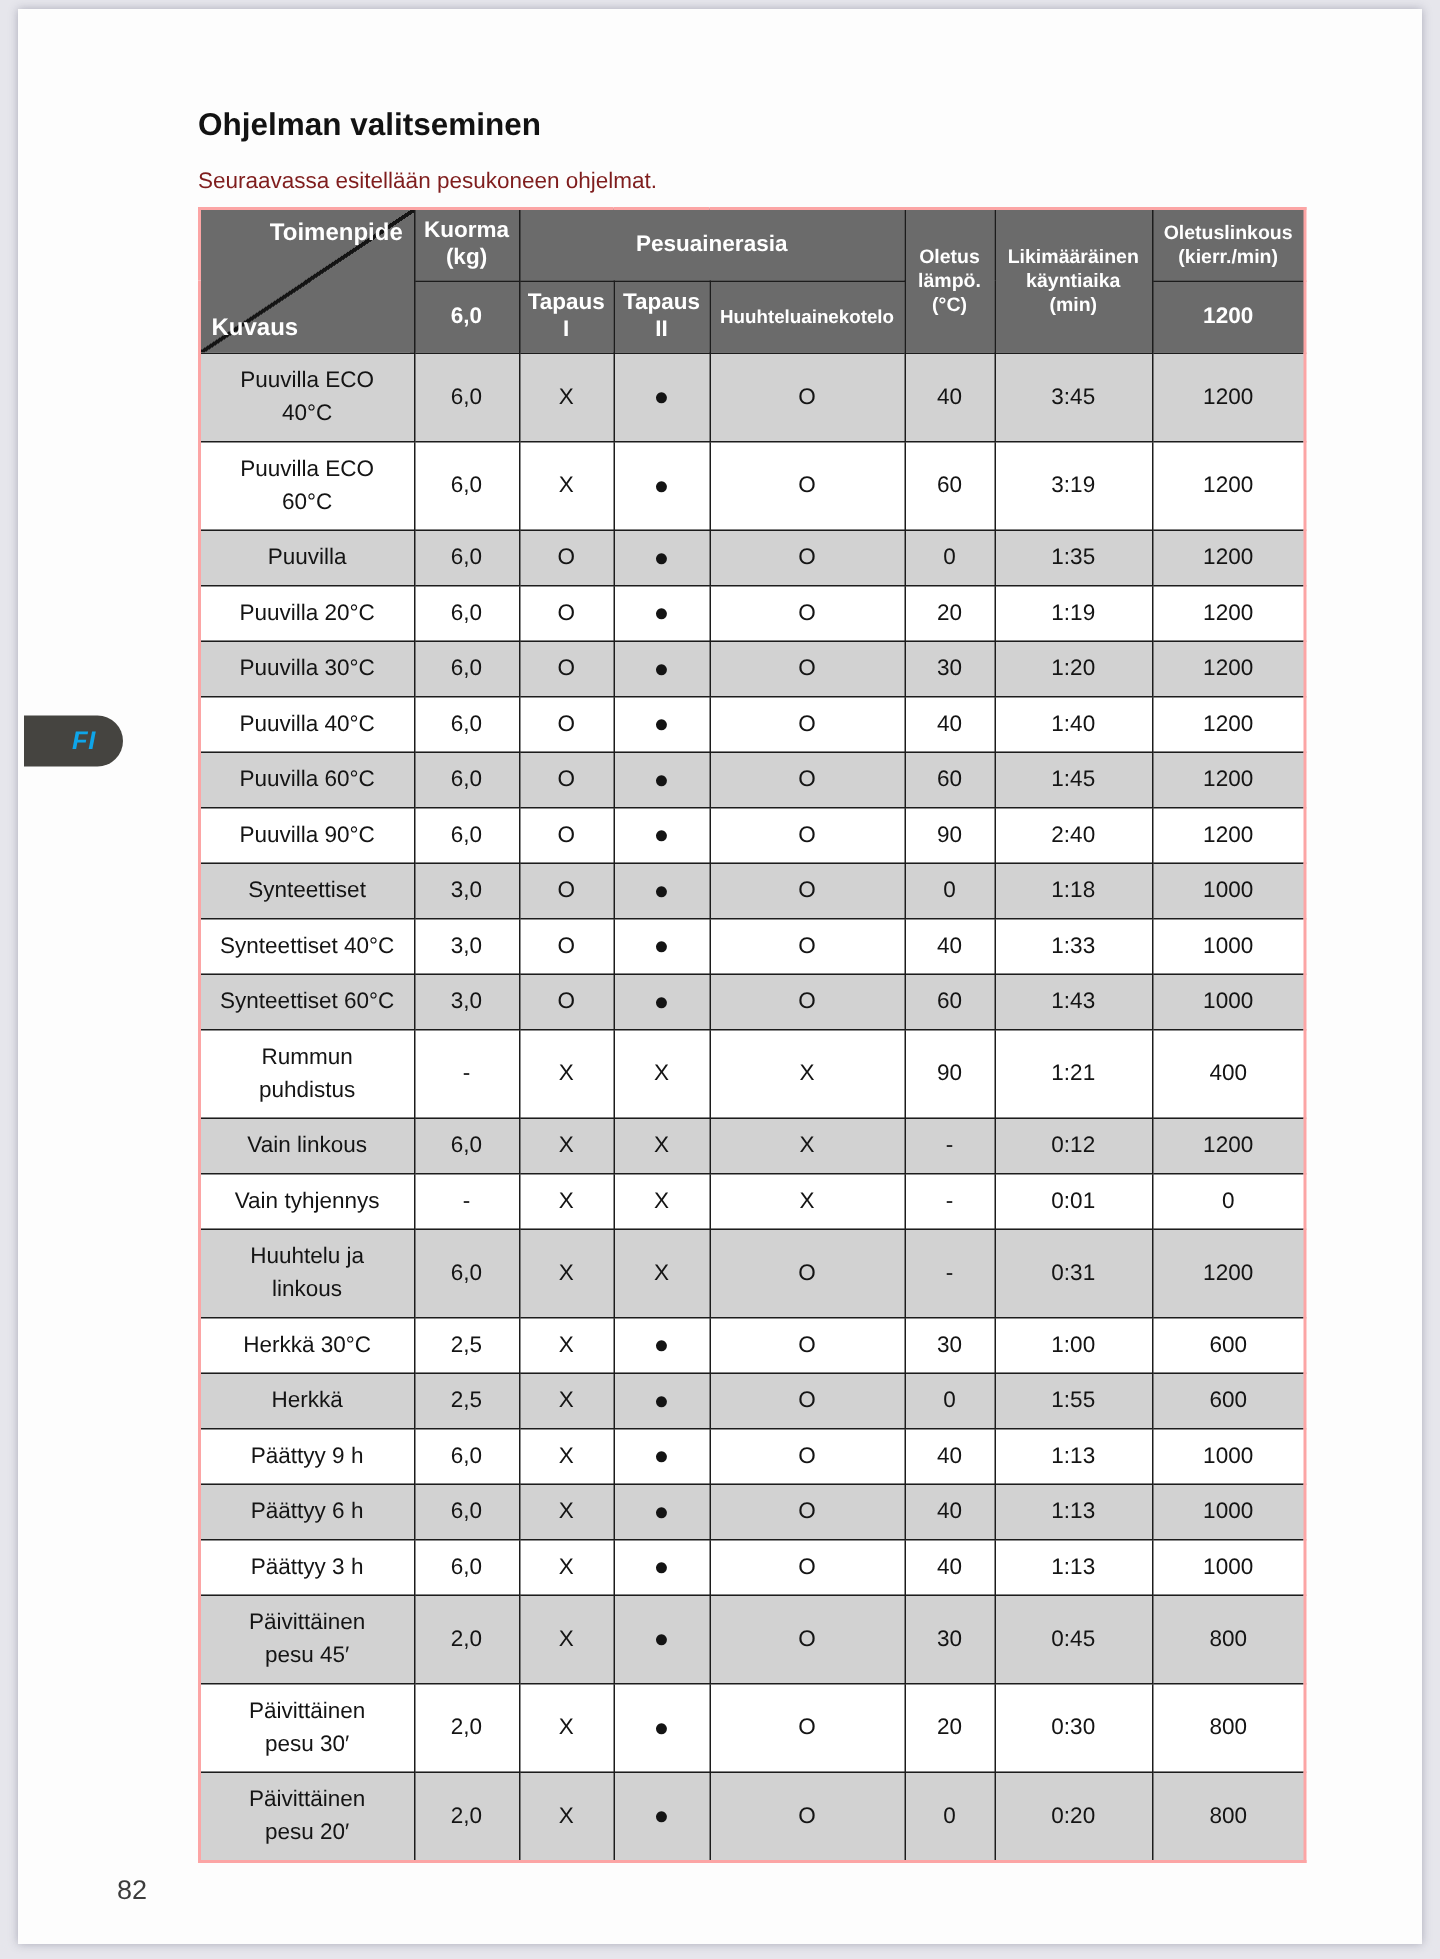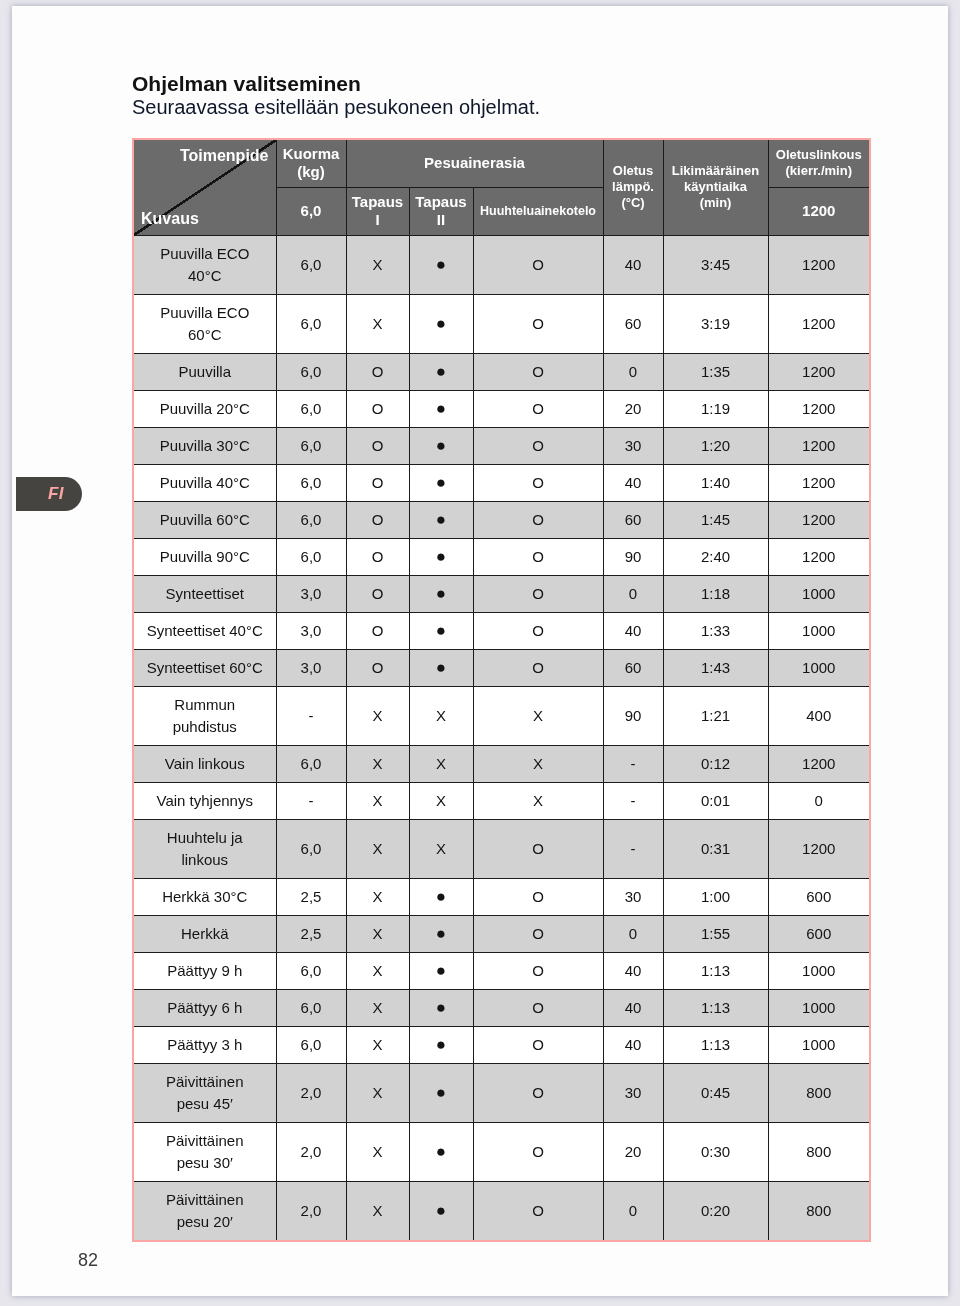--- a/index.html
+++ b/index.html
@@ -21,38 +21,38 @@
   .fi-tab {
     position: absolute;
     left: 16px; top: 477px;
     width: 66px; height: 34px;
     background: #454440;
     border-radius: 0 17px 17px 0;
     display: flex; align-items: center; justify-content: center;
     padding-left: 14px;
   }
   .fi-tab span {
-    color: #fca5a5;
+    color: #0ea5e9;
     font-weight: bold;
     font-style: italic;
     font-size: 17px;
     letter-spacing: 0.5px;
   }
   .doc-title {
     position: absolute;
     left: 120px; top: 66px;
     font-size: 21px;
     font-weight: bold;
     color: #121212;
   }
   .doc-subtitle {
     position: absolute;
-    left: 120px; top: 90px;
-    font-size: 20px;
-    color: #0f172a;
+    left: 120px; top: 106px;
+    font-size: 15px;
+    color: #7f1d1d;
   }
   table.program-table {
     position: absolute;
     left: 120px; top: 132px;
     border-collapse: collapse;
     table-layout: fixed;
     width: 737px;
     background: #fff;
   }
   .program-table th, .program-table td {

